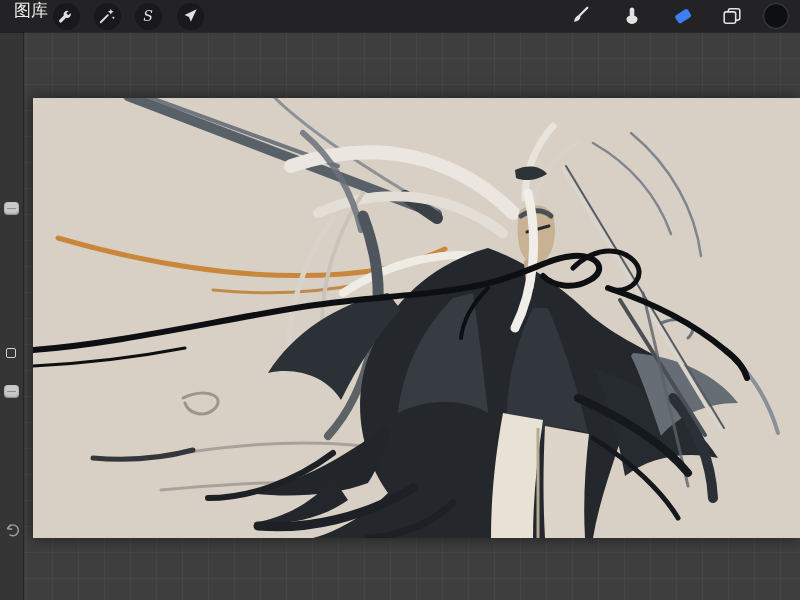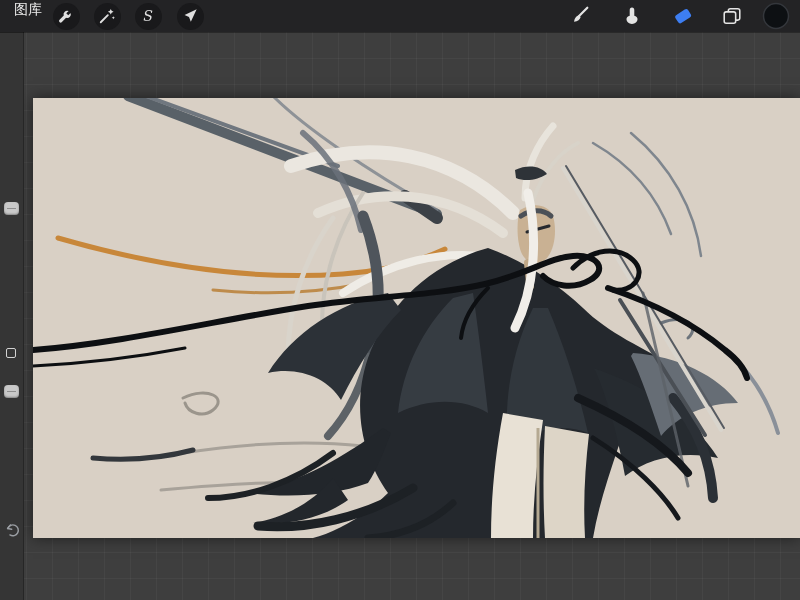--- a/index.html
+++ b/index.html
@@ -10,21 +10,21 @@
   .workspace{position:absolute;left:0;top:32px;right:0;bottom:0;background-color:#3e3e3e;
     background-image:
       linear-gradient(rgba(255,255,255,.035) 1px, transparent 1px),
       linear-gradient(90deg, rgba(255,255,255,.035) 1px, transparent 1px);
     background-size:26px 26px;}
 
   
   .topbar{position:absolute;left:0;top:0;right:0;height:32px;background:#232325;
           z-index:10;box-shadow:0 1px 0 rgba(0,0,0,.4);}
   .gallery-btn{position:absolute;left:14px;top:0;height:20px;display:flex;align-items:center;
-          background:none;border:none;color:#ededed;font-size:14px;cursor:pointer;padding:0;
+          background:none;border:none;color:#ededed;font-size:17px;cursor:pointer;padding:0;
           font-family:"Liberation Sans",sans-serif;}
   .tool-btn{position:absolute;top:0;width:32px;height:32px;display:flex;align-items:center;
           justify-content:center;background:none;border:none;padding:0;cursor:pointer;}
   .tool-btn .plate{position:absolute;width:27px;height:27px;border-radius:50%;background:#19191b;}
   .tool-btn svg{position:relative;z-index:1;}
 
   
   .sidebar{position:absolute;left:0;top:32px;width:23px;bottom:0;background:#353535;
            border-right:1px solid rgba(0,0,0,.28);z-index:5;}
   .slider-handle{position:absolute;left:4px;width:15px;height:13px;border-radius:4px;

